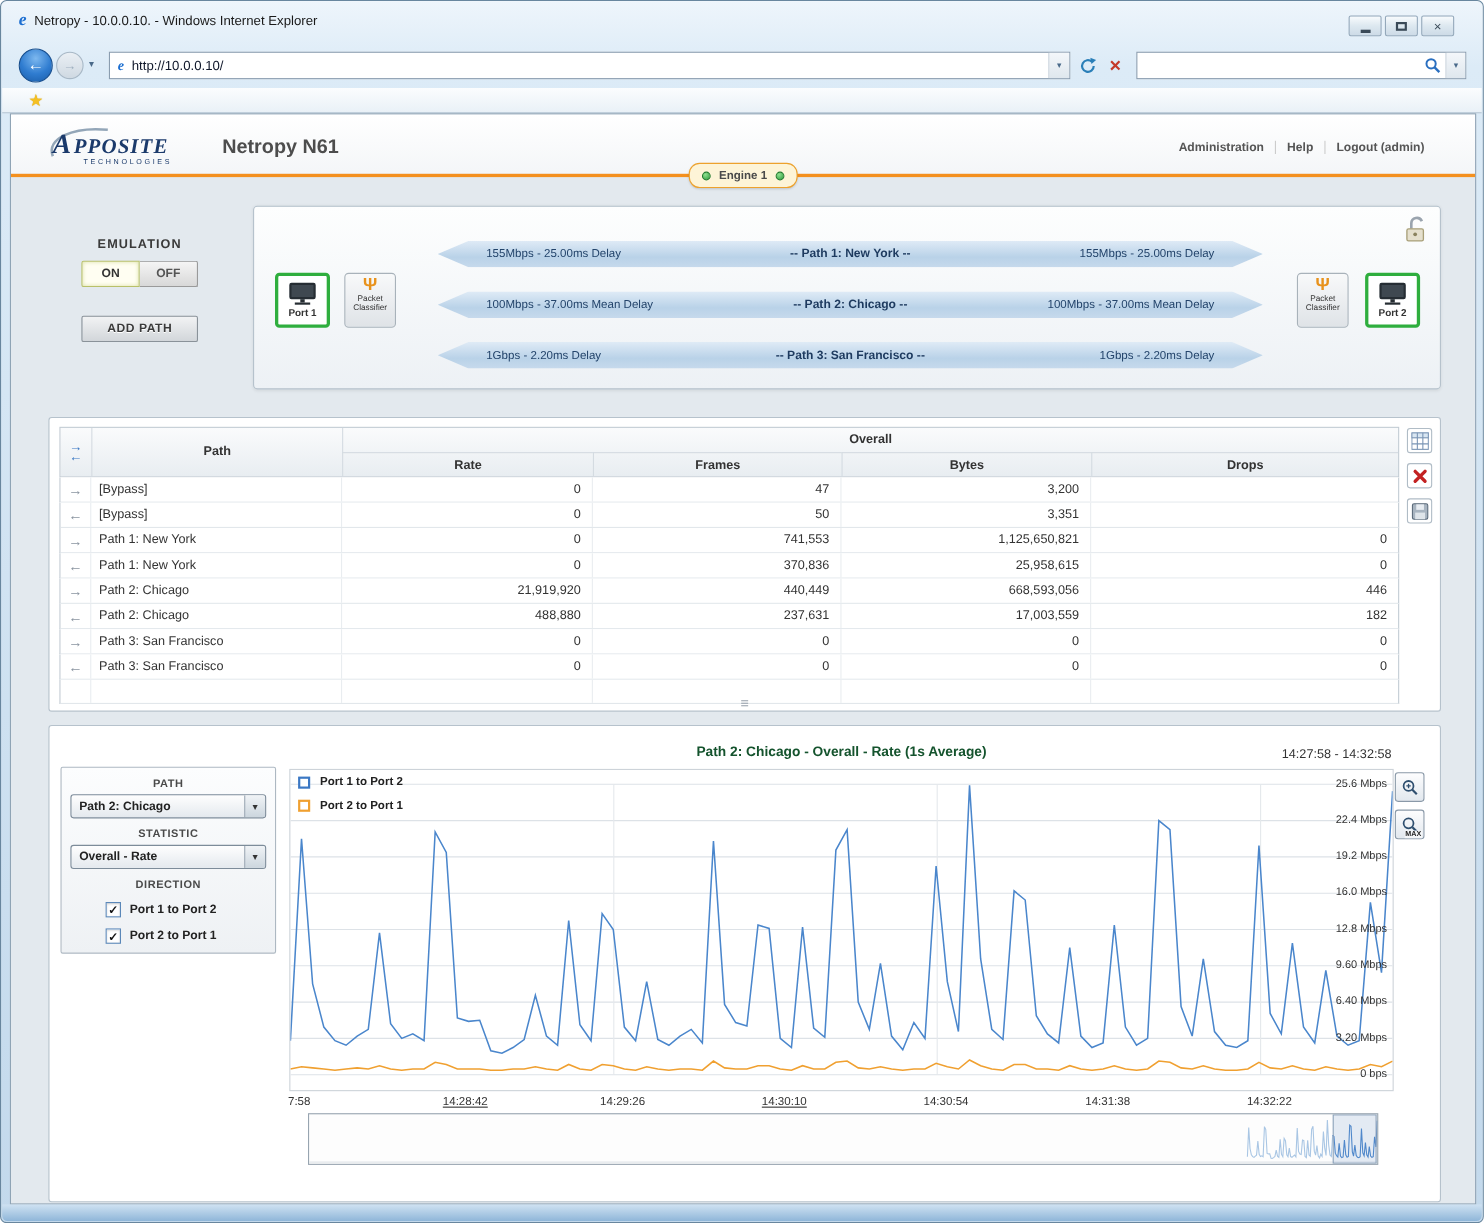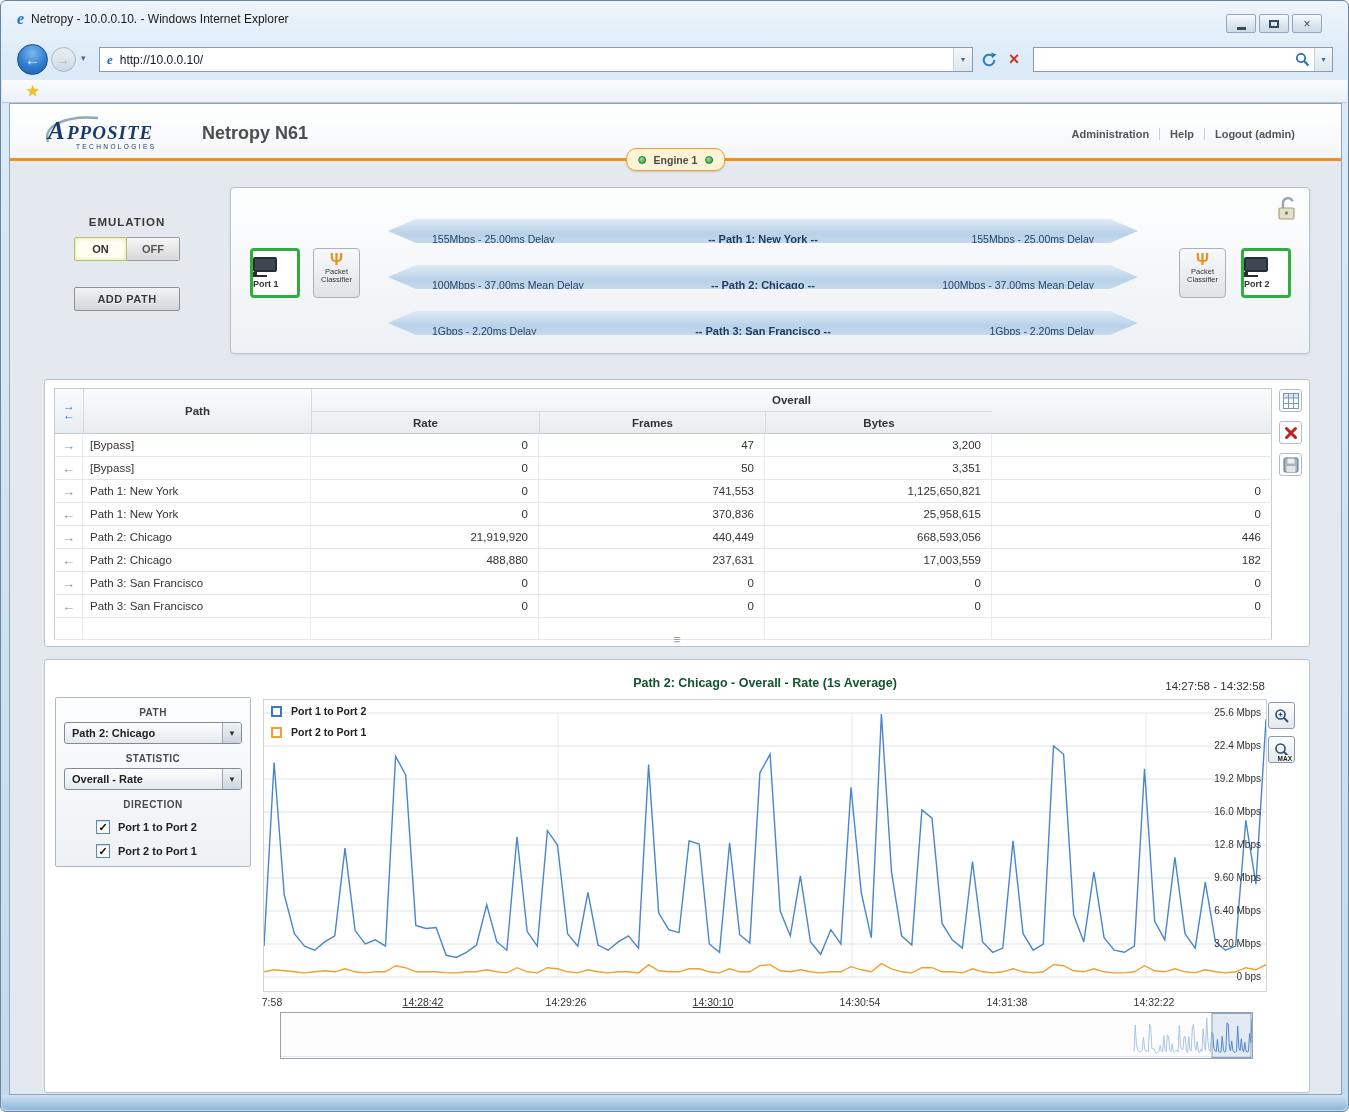--- a/index.html
+++ b/index.html
@@ -43,31 +43,31 @@
 .engine-dot{width:8px;height:8px;border-radius:50%;background:radial-gradient(circle at 35% 30%,#90e090,#2f9e3f);border:1px solid #217a2e}
 .engine-label{font-size:10.5px;font-weight:bold;color:#4a4a4a}
 
 .emu-label{position:absolute;left:64px;top:112px;width:106px;text-align:center;font-size:11.5px;font-weight:bold;color:#3a3a3a;letter-spacing:1px}
 .onoff{position:absolute;left:64px;top:133px;display:flex}
 .btn-on{width:53px;height:24px;background:#fffef2;border:1px solid #b8c06a;box-shadow:inset 0 0 4px #d9e0a2;font-size:11px;font-weight:bold;color:#333;display:flex;align-items:center;justify-content:center;border-radius:2px 0 0 2px}
 .btn-off{width:53px;height:24px;background:linear-gradient(#f5f5f5,#d8d8d8);border:1px solid #9a9a9a;border-left:none;font-size:11px;font-weight:bold;color:#555;display:flex;align-items:center;justify-content:center;border-radius:0 2px 2px 0}
 .add-path{position:absolute;left:64px;top:183px;width:106px;height:24px;background:linear-gradient(#f2f3f4,#d2d6da);border:1px solid #8a9299;border-radius:2px;font-size:11px;font-weight:bold;letter-spacing:.5px;color:#3a3a3a;display:flex;align-items:center;justify-content:center;text-shadow:0 1px 0 #fff}
 
 .diagram{position:absolute;left:220px;top:83px;width:1080px;height:167px;background:linear-gradient(#fdfefe,#edf1f5);border:1px solid #b6c2cc;border-radius:4px;box-shadow:0 1px 3px rgba(0,0,0,.08)}
-.port-box{position:absolute;width:50px;height:50px;background:#fff;border:3px solid #2fae3e;border-radius:4px;display:flex;flex-direction:column;justify-content:center;top:60px}
+.port-box{position:absolute;width:50px;height:50px;background:#fff;border:3px solid #2fae3e;border-radius:4px;display:flex;flex-direction:column;align-items:center;justify-content:center;top:60px}
 .port1{left:19px}.port2{left:1010px}
 .monitor{width:24px;height:15px;background:#3f4850;border:2px solid #262d33;border-radius:2px}
 .mon-stand{width:4px;height:3px;background:#262d33}
 .mon-base{width:14px;height:2px;background:#262d33;margin-bottom:2px}
 .port-label{font-size:9px;font-weight:bold;color:#333}
 .classifier{position:absolute;width:47px;height:50px;top:60px;background:linear-gradient(#f8f9fa,#dfe3e7);border:1px solid #a8b2ba;border-radius:4px;display:flex;flex-direction:column;align-items:center;padding-top:2px}
 .clf1{left:82px}.clf2{left:948px}
 .trident{color:#e8921c;font-size:16px;font-weight:bold;line-height:17px}
 .classifier-label{font-size:7.5px;color:#333;text-align:center;line-height:8px;width:42px}
-.path-arrow{position:absolute;left:157px;width:750px;height:28px;background:linear-gradient(#e4eef8,#b9d2e8 60%,#c9dbed);clip-path:polygon(0 50%,28px 2px,calc(100% - 28px) 2px,100% 50%,calc(100% - 28px) calc(100% - 2px),28px calc(100% - 2px));display:flex;align-items:flex-end;filter:drop-shadow(0 1px 1px rgba(60,90,120,.4))}
+.path-arrow{position:absolute;left:167px;width:750px;height:28px;background:linear-gradient(#e4eef8,#b9d2e8 60%,#c9dbed);clip-path:polygon(0 50%,28px 2px,calc(100% - 28px) 2px,100% 50%,calc(100% - 28px) calc(100% - 2px),28px calc(100% - 2px));display:flex;align-items:center;filter:drop-shadow(0 1px 1px rgba(60,90,120,.4))}
 .pa1{top:29px}.pa2{top:75px}.pa3{top:121px}
 .pa-left{width:250px;padding-left:44px;font-size:10.5px;color:#23446b}
 .pa-center{flex:1;text-align:center;font-size:11px;font-weight:bold;color:#1d3a5f}
 .pa-right{width:250px;padding-right:44px;text-align:right;font-size:10.5px;color:#23446b}
 .lock{position:absolute;left:1044px;top:7px}
 
 .stats{position:absolute;left:34px;top:275px;width:1266px;height:268px;background:#fff;border:1px solid #b6c2cc;border-radius:3px}
 .table-wrap{position:absolute;left:9px;top:8px;width:1218px}
 .thead{display:grid;grid-template-columns:28px 228px 228px 226px 227px 279px;grid-template-rows:22px 22px;border:1px solid #c3ccd4;background:linear-gradient(#fafbfc,#e8edf1);font-size:11.5px;font-weight:bold;color:#333}
 .th{display:flex;align-items:center;justify-content:center;border-left:1px solid #d4dbe1;border-top:1px solid #d4dbe1}
@@ -251,20 +251,21 @@
             <span class="swap-icon">
               <span>→</span>
               <span>←</span>
             </span>
           </div>
           <div class="th th-path">Path</div>
           <div class="th th-overall">Overall</div>
           <div class="th">Rate</div>
           <div class="th">Frames</div>
           <div class="th">Bytes</div>
+          <div class="th">Drops</div>
         </div>
         <div id="table-body">
             <div class="trow">
               <div class="tcell c-dir" style="width: 28px;">→</div>
               <div class="tcell c-path" style="width: 228px;">[Bypass]</div>
               <div class="tcell c-num" style="width: 228px;">0</div>
               <div class="tcell c-num" style="width: 226px;">47</div>
               <div class="tcell c-num" style="width: 227px;">3,200</div>
               <div class="tcell c-num" style="width: 279px;"></div>
             </div>

